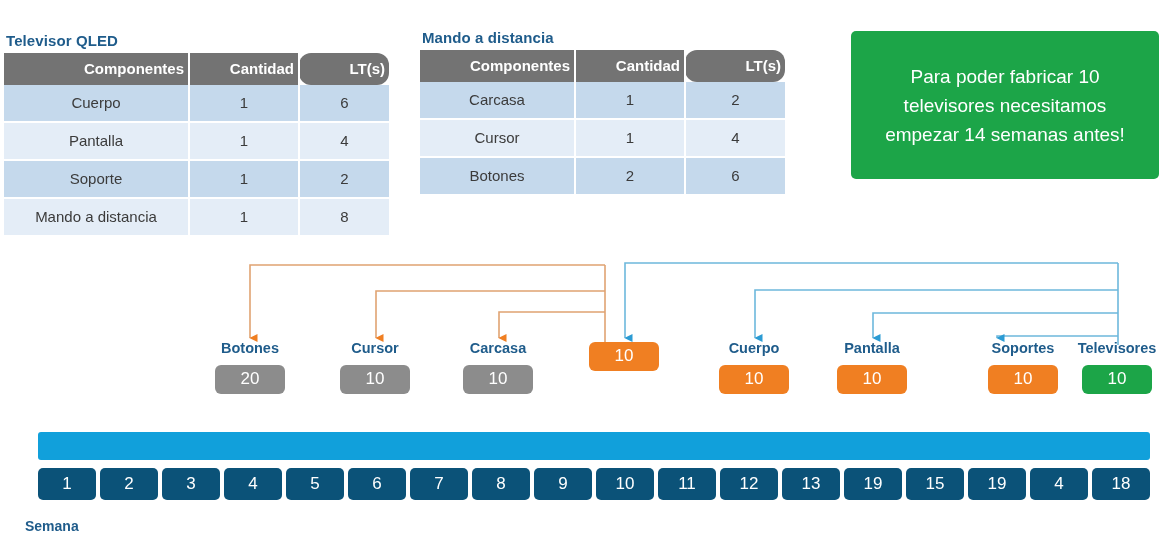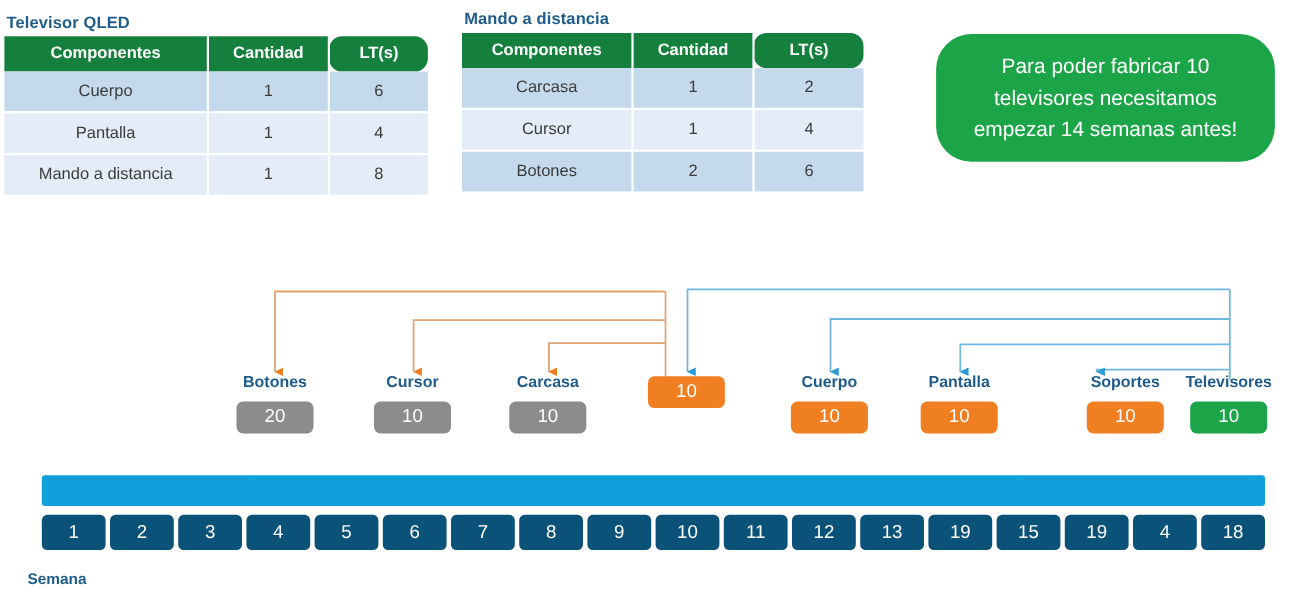--- a/index.html
+++ b/index.html
@@ -9,39 +9,39 @@
   }
   body {
     width: 1174px;
     height: 545px;
     position: relative;
     font-family: "Liberation Sans", sans-serif;
     overflow: hidden;
   }
 
   
-  .bom-block { position: absolute; }
+  .bom-block { position: absolute; margin-top: 20px; }
   .bom-title {
     color: #1F5C8B;
     font-size: 15px;
     font-weight: bold;
     margin: 0 0 4px 2px;
     letter-spacing: .1px;
   }
   table.bom {
     border-collapse: collapse;
     table-layout: fixed;
   }
   table.bom th {
-    background: #15803d;
+    background: #737373;
     color: #ffffff;
     font-size: 15px;
     font-weight: bold;
     padding: 7px 4px 8px;
-    text-align: center;
+    text-align: right;
     border-right: 2px solid #ffffff;
   }
   table.bom th:last-child { border-right: none; border-radius: 12px; }
   table.bom td {
     font-size: 15px;
     color: #3B3B3B;
     text-align: center;
     padding: 9px 4px 10px;
     border-right: 2px solid #ffffff;
     border-bottom: 2px solid #ffffff;
@@ -60,23 +60,23 @@
   #bom-remote col.c-comp { width: 155px; }
   #bom-remote col.c-qty  { width: 110px; }
   #bom-remote col.c-lt   { width: 100px; }
 
   
   #callout {
     position: absolute;
     left: 851px;
     top: 31px;
     width: 308px;
-    height: 116px;
+    height: 148px;
     background: #1CA548;
-    border-radius: 32px;
+    border-radius: 5px;
     color: #ffffff;
     font-size: 19px;
     line-height: 29px;
     text-align: center;
     display: flex;
     align-items: center;
     justify-content: center;
     padding: 0 14px;
     box-sizing: border-box;
   }
@@ -177,20 +177,25 @@
     <tbody>
       <tr class="odd">
         <td>Cuerpo</td>
         <td>1</td>
         <td>6</td>
       </tr>
       <tr class="even">
         <td>Pantalla</td>
         <td>1</td>
         <td>4</td>
+      </tr>
+      <tr class="odd">
+        <td>Soporte</td>
+        <td>1</td>
+        <td>2</td>
       </tr>
       <tr class="even">
         <td>Mando a distancia</td>
         <td>1</td>
         <td>8</td>
       </tr>
     </tbody>
   </table>
 </div>
 

